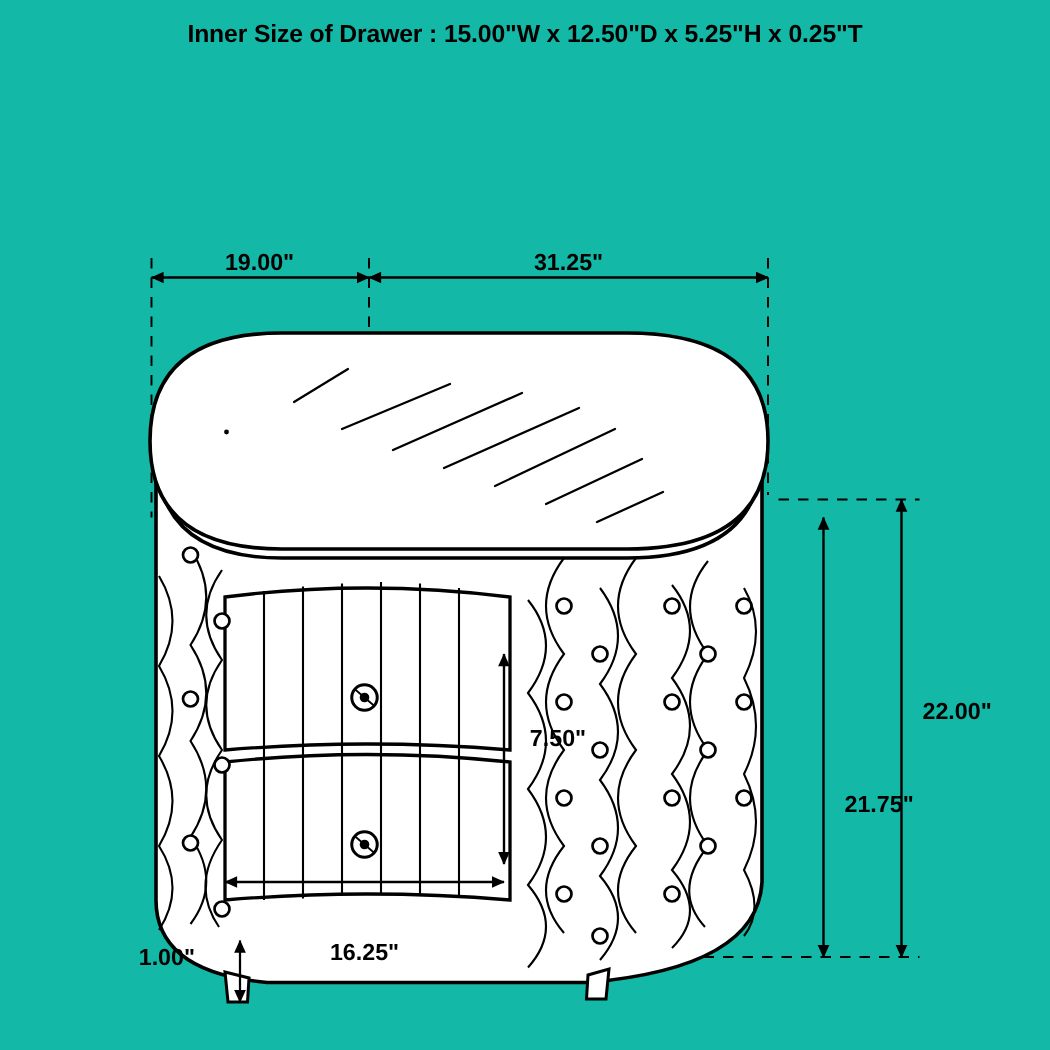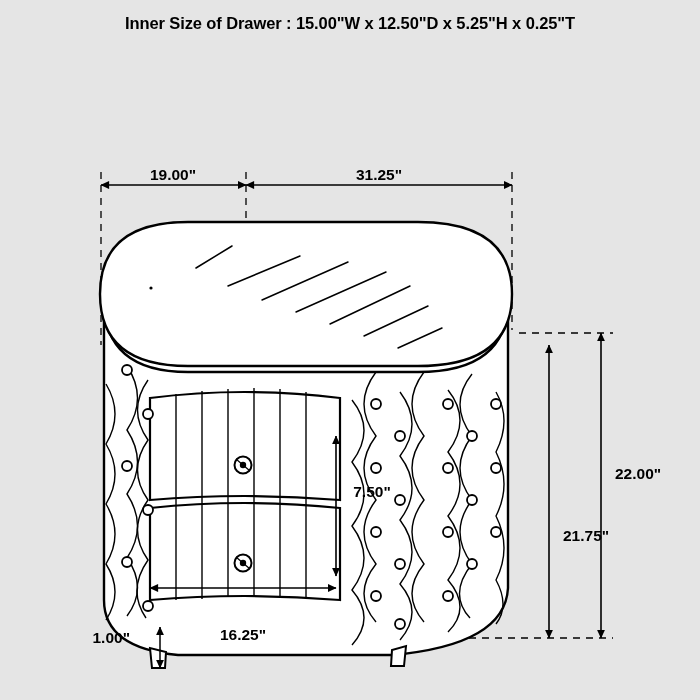--- a/index.html
+++ b/index.html
@@ -4,21 +4,21 @@
 <style>
   html, body {
     margin: 0;
     padding: 0;
     background: #ffffff;
   }
   #page {
     position: relative;
     width: 700px;
     height: 700px;
-    background: #e5e5e5;
+    background: #14b8a6;
     font-family: "Liberation Sans", sans-serif;
     overflow: hidden;
   }
   #title {
     position: absolute;
     top: 14px;
     left: 0;
     width: 700px;
     text-align: center;
     font-size: 16.5px;

